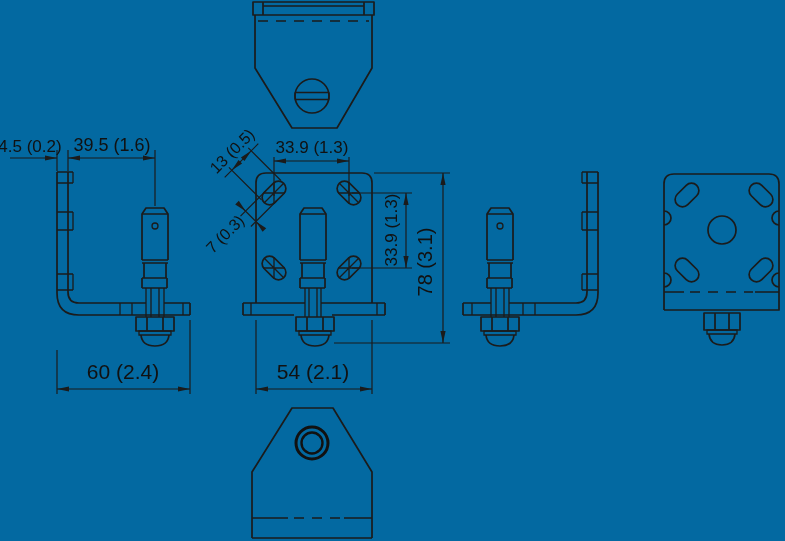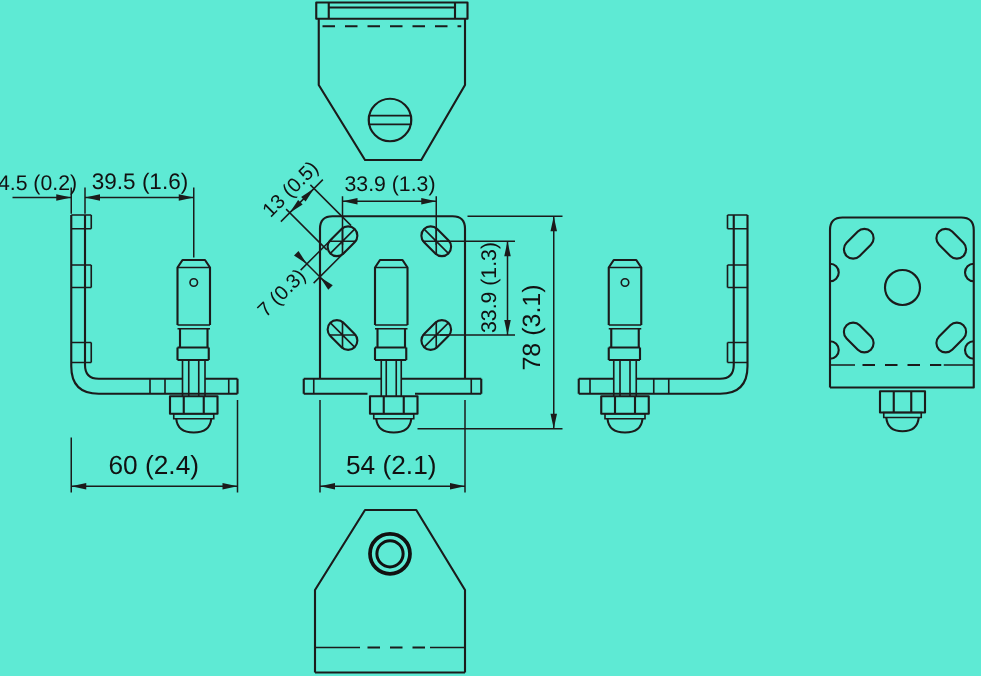--- a/index.html
+++ b/index.html
@@ -1,16 +1,16 @@
 <!DOCTYPE html>
 <html><head>
 <meta charset="utf-8">
 <style>
   html,body{margin:0;padding:0;background:#ffffff;}
-  #stage{position:relative;width:785px;height:541px;background:#5eead4;overflow:hidden;}
+  #stage{position:relative;width:785px;height:541px;background:#0369a1;overflow:hidden;}
   svg{position:absolute;left:0;top:0;}
   .ol{stroke:#1b1b1b;stroke-width:1.7;fill:none;stroke-linejoin:round;stroke-linecap:butt;}
   .thin{stroke:#1b1b1b;stroke-width:1.3;fill:none;}
   .dim{stroke:#1b1b1b;stroke-width:1.2;fill:none;}
   .dash{stroke:#1b1b1b;stroke-width:1.5;fill:none;stroke-dasharray:10 8;}
   .arr{fill:#1b1b1b;stroke:none;}
   .ring{stroke:#111;fill:none;}
   text{font-family:"Liberation Sans","DejaVu Sans",sans-serif;fill:#111;}
   .t17{font-size:17px;} .t18{font-size:18px;} .t16{font-size:16px;}
   .t20{font-size:20px;} .t21{font-size:21px;}

